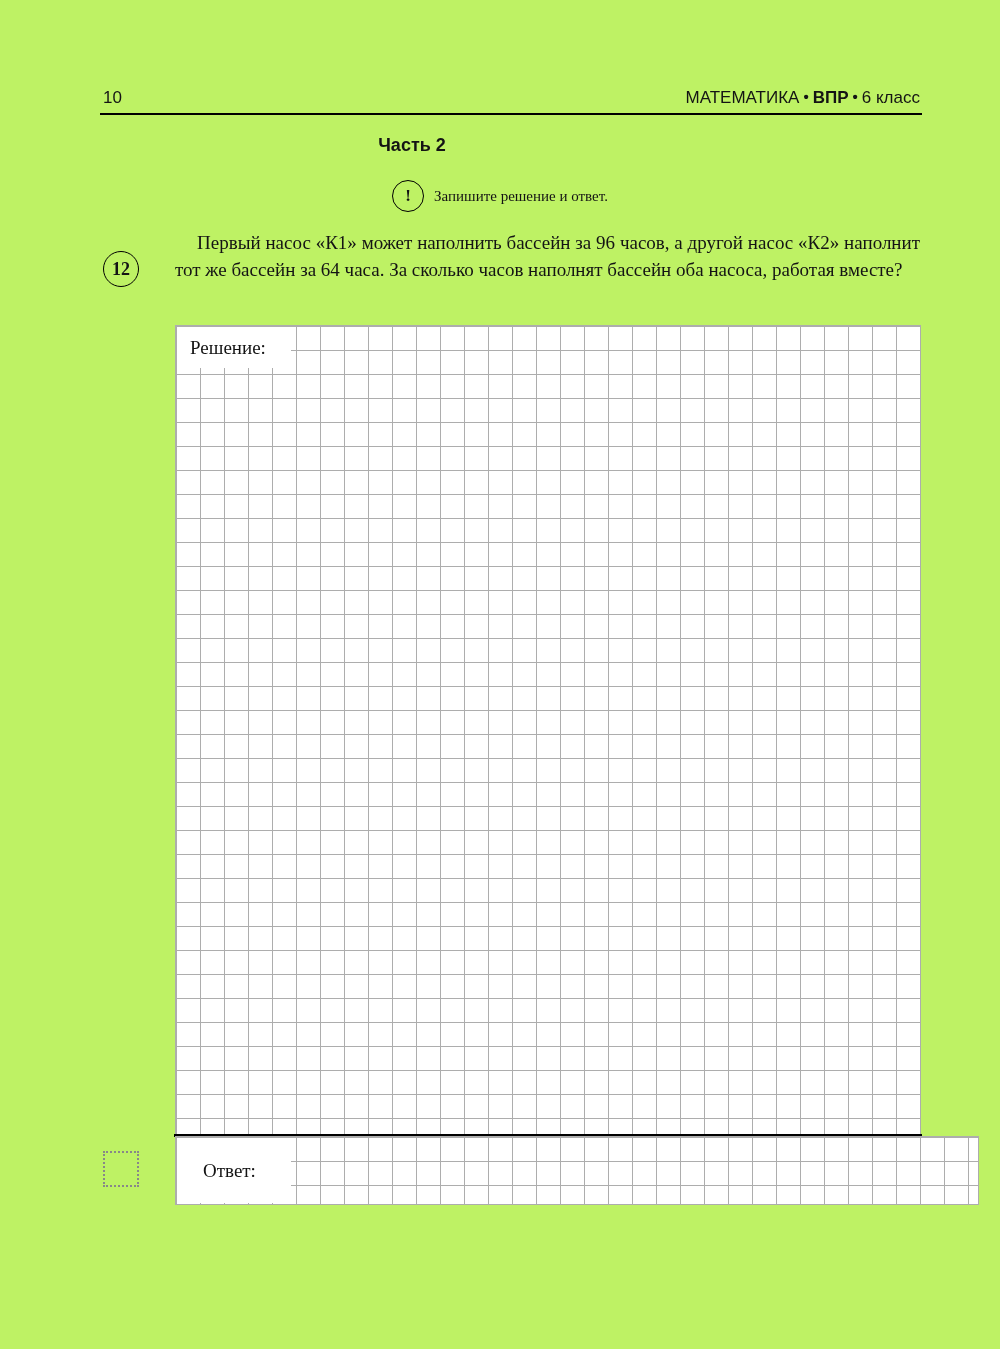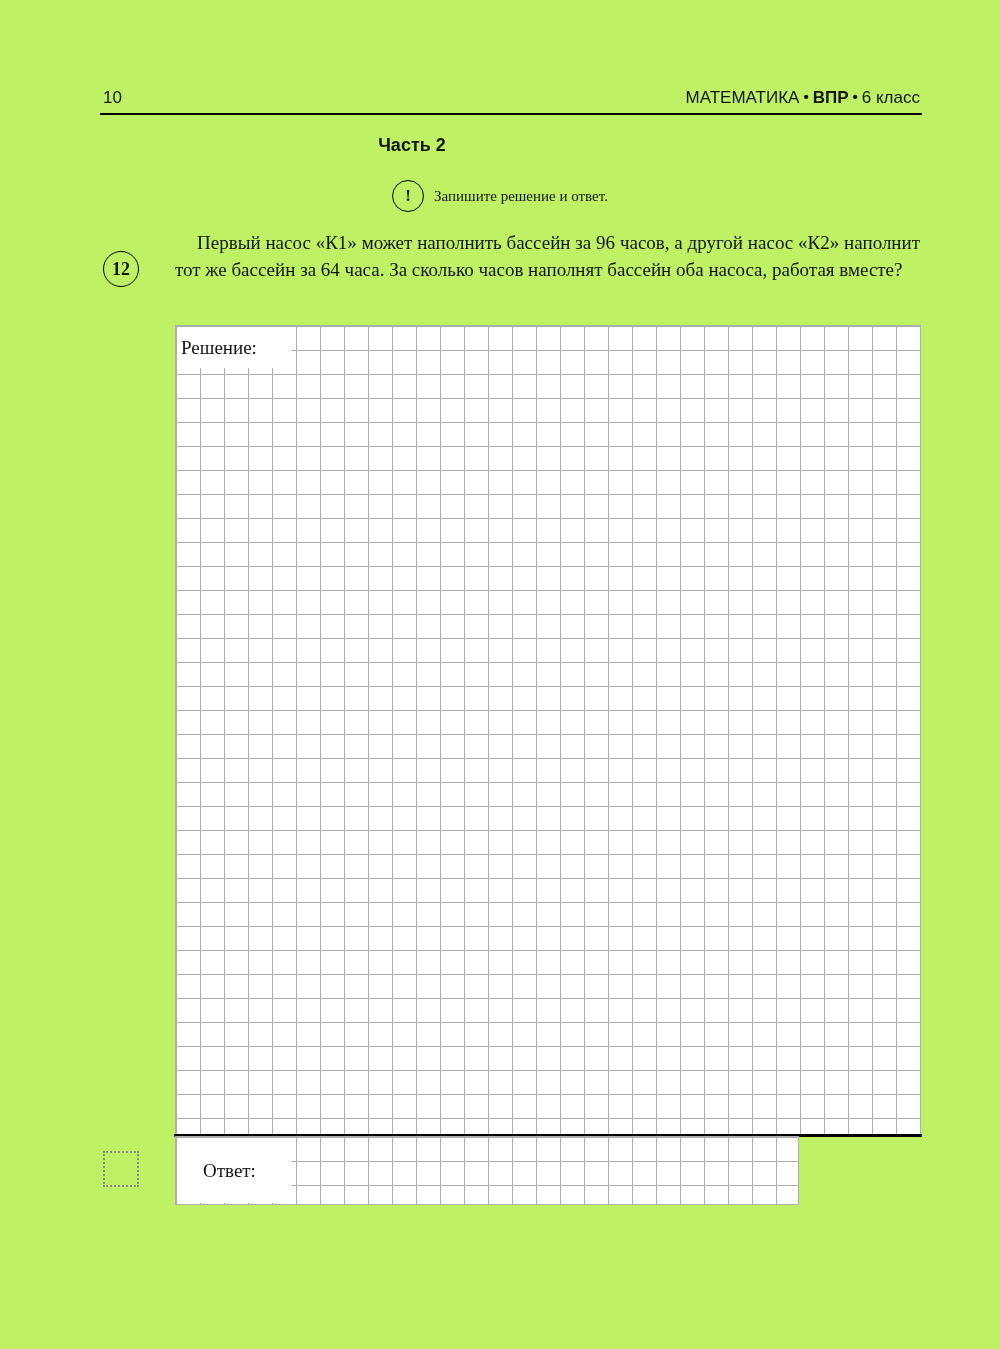--- a/index.html
+++ b/index.html
@@ -72,31 +72,31 @@
     position:absolute;
     background-color:#ffffff;
     background-image:
       linear-gradient(to right, var(--grid-line) 1px, transparent 1px),
       linear-gradient(to bottom, var(--grid-line) 1px, transparent 1px);
     background-size:24px 24px;
     border:1px solid var(--grid-line);
     box-sizing:border-box;
   }
   .solution-grid{left:175px;top:325px;width:746px;height:811px;border-bottom:none;}
-  .answer-grid{left:175px;top:1136px;width:624px;height:69px;}
+  .answer-grid{left:175px;top:1136px;width:804px;height:69px;}
   .answer-divider{
     position:absolute;left:174px;top:1134px;width:748px;height:3px;background:#000;
   }
   .label-box{
     position:absolute;left:1px;top:1px;
     background:#ffffff;
     display:flex;align-items:center;
     box-sizing:border-box;
   }
-  .solution-label-box{width:114px;height:41px;padding-left:4px;}
+  .solution-label-box{width:114px;height:41px;padding-left:13px;}
   .answer-label-box{width:114px;height:65px;padding-left:26px;}
   .label-text{font-size:19px;}
   
   .corner-dotted-box{
     position:absolute;left:103px;top:1151px;width:36px;height:36px;
     border:2px dotted #888;box-sizing:border-box;
   }
 </style>
 </head>
 <body>

